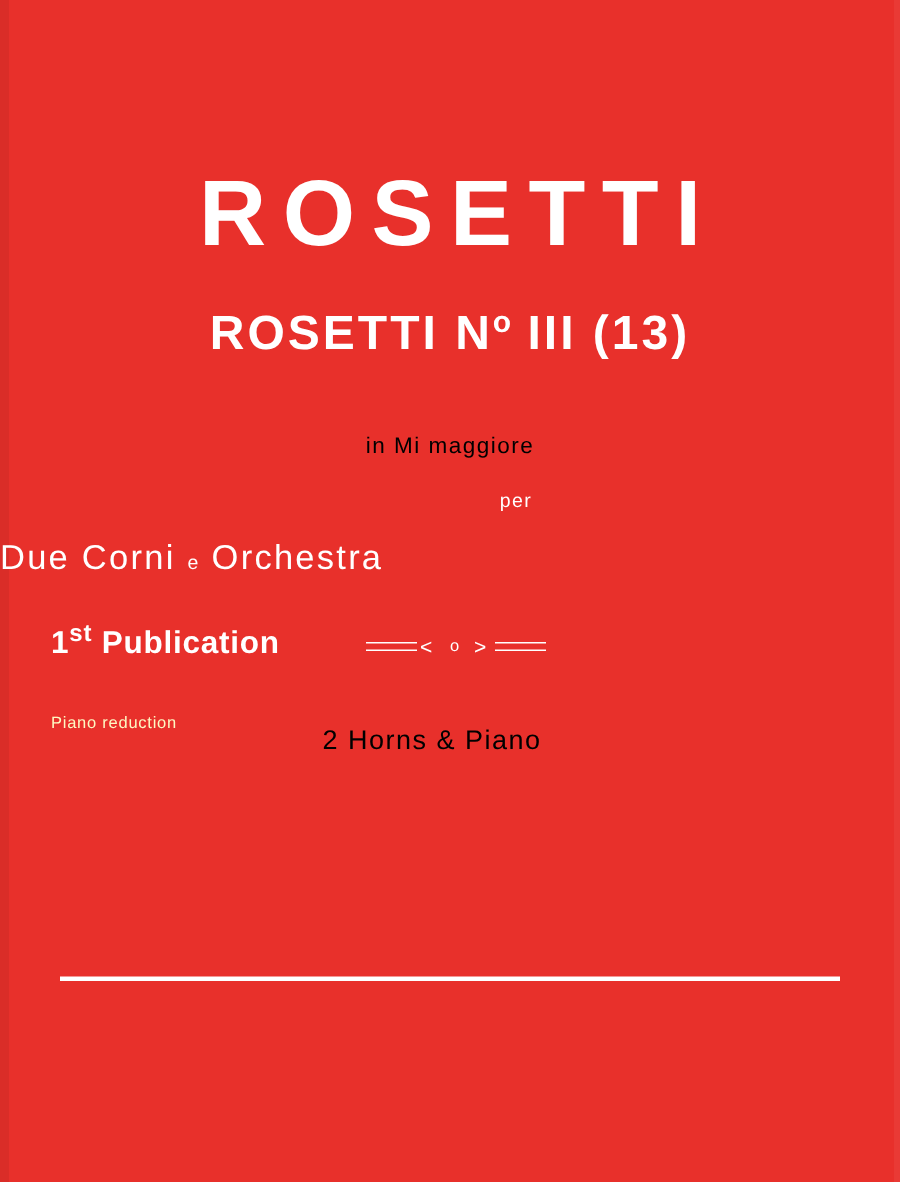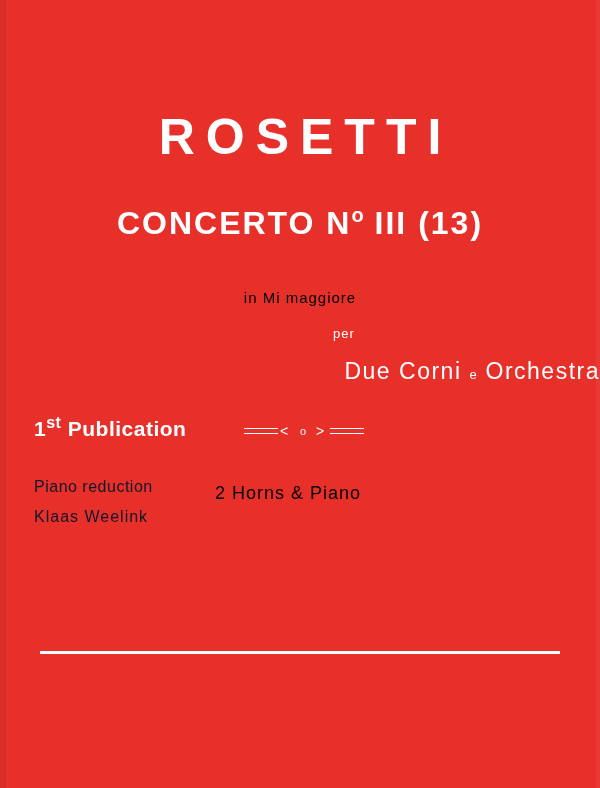--- a/index.html
+++ b/index.html
@@ -38,21 +38,21 @@
     pointer-events: none;
   }
 
   .composer {
     position: absolute;
     top: 112px;
     left: 0;
     width: 100%;
     text-align: center;
     color: #ffffff;
-    font-size: 50px;
+    font-size: 62px;
     font-weight: 700;
     letter-spacing: 11px;
     text-indent: 11px;
     line-height: 1;
   }
 
   .work-title {
     position: absolute;
     top: 205px;
     left: 0;
@@ -92,21 +92,21 @@
     font-size: 13px;
     letter-spacing: 1px;
     padding-left: 44px;
   }
 
   .instrumentation {
     position: absolute;
     top: 358px;
     left: 0;
     width: 100%;
-    text-align: right;
+    text-align: left;
     color: #ffffff;
     font-size: 23px;
     font-weight: 500;
     letter-spacing: 1.5px;
   }
   .instrumentation .small-conj {
     font-size: 13px;
     letter-spacing: 1px;
   }
 
@@ -149,22 +149,22 @@
     line-height: 22px;
   }
   .ornament .lt { left: 36px; }
   .ornament .dot { left: 56px; font-size: 11px; }
   .ornament .gt { left: 72px; }
 
   .reduction-label {
     position: absolute;
     top: 472px;
     left: 34px;
-    color: #0f172a;
-    font-size: 16px;
+    color: #fef9c3;
+    font-size: 11px;
     letter-spacing: 0.5px;
     line-height: 1.9;
   }
   .reduction-label .arranger {
     letter-spacing: 1px;
   }
 
   .scoring {
     position: absolute;
     top: 483px;
@@ -185,21 +185,21 @@
   }
 </style>
 </head>
 <body>
 
 <div class="cover">
 
   <div class="composer">ROSETTI</div>
 
   <div class="work-title">
-    <span>CONCERTO N</span><span class="sup">o</span><span> III (13)</span>
+    <span>ROSETTI N</span><span class="sup">o</span><span> III (13)</span>
   </div>
 
   <div class="key-line">in Mi  maggiore</div>
 
   <div class="per-line">per</div>
 
   <div class="instrumentation">
     <span>Due Corni</span>
     <span class="small-conj">e</span>
     <span>Orchestra</span>
@@ -212,20 +212,19 @@
   <div class="ornament">
     <span class="bar left"></span>
     <span class="glyph lt">&lt;</span>
     <span class="glyph dot">o</span>
     <span class="glyph gt">&gt;</span>
     <span class="bar right"></span>
   </div>
 
   <div class="reduction-label">
     <div>Piano reduction</div>
-    <div class="arranger">Klaas  Weelink</div>
   </div>
 
   <div class="scoring">2 Horns &amp; Piano</div>
 
   <div class="rule"></div>
 
 </div>
 
 </body></html>

